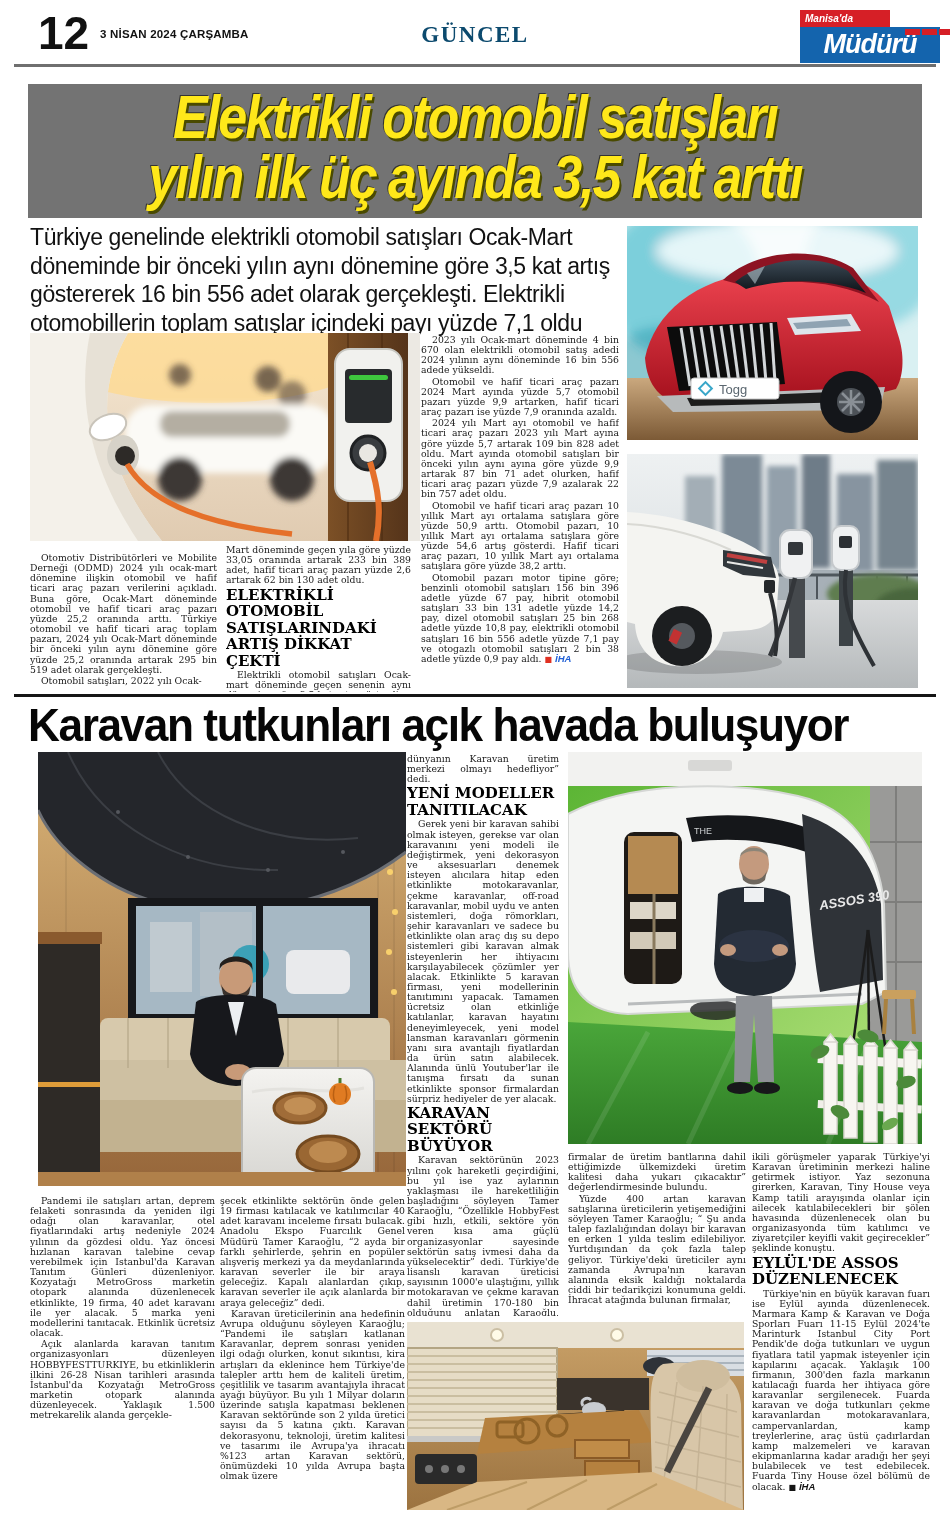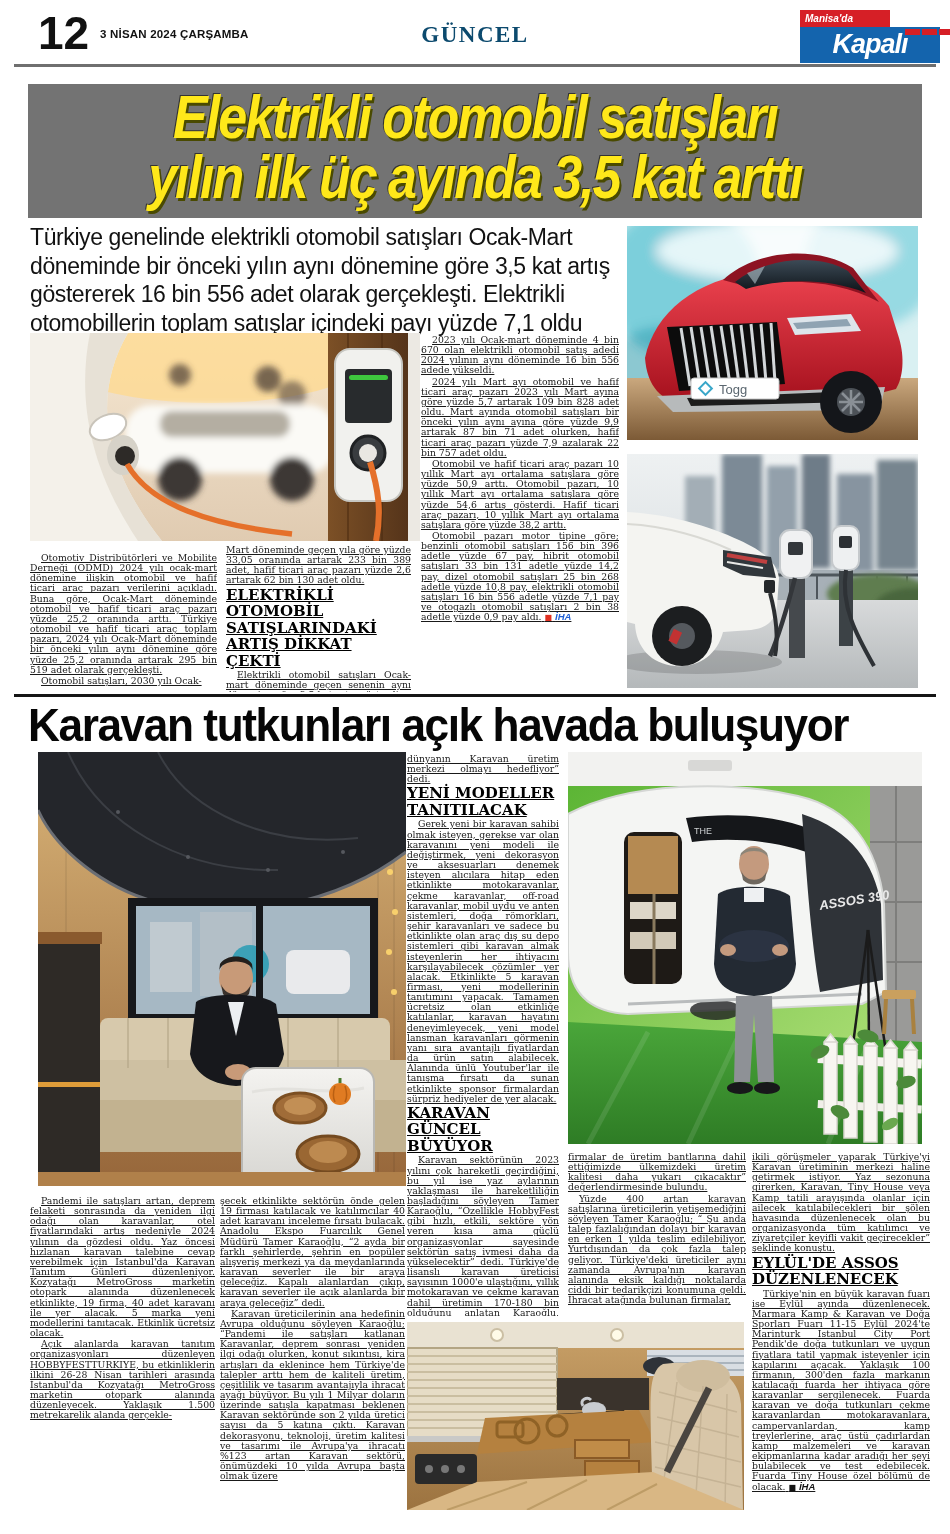--- a/index.html
+++ b/index.html
@@ -20,21 +20,21 @@
   .rule{background:#6f6f6f;height:3px;}
   .rule.dark{background:#151515;}
   
   .headbox{background:#737373;text-align:center;padding-top:3px;}
   .headbox .hl{display:inline-block;font-family:"Liberation Sans",sans-serif;font-weight:bold;font-style:italic;
                font-size:52px;line-height:60px;color:#ffe81a;letter-spacing:-2px;transform:scaleY(1.18);
                text-shadow:2px 2px 0 #4a4a00,-1px -1px 0 #333;white-space:nowrap;}
   .lead{font-family:"Liberation Sans",sans-serif;font-size:23px;line-height:28.5px;color:#121212;
         letter-spacing:-.4px;text-align:left;}
   .bodytext{font-size:9.3px;line-height:10.15px;text-align:justify;color:#191919;overflow:hidden;}
-  .bodytext p{margin:0 0 1px;text-indent:11px;text-decoration:underline;}
+  .bodytext p{margin:0 0 1px;text-indent:11px;}
   .bodytext p.cont{text-indent:0;}
   .subhead{font-weight:bold;font-size:15px;line-height:16.5px;text-indent:0 !important;margin:6px 0 4px;color:#000;text-align:left;}
   .agency-mark{white-space:nowrap;}
   .sq{font-style:normal;font-size:8px;}
   .sq.red{color:#e03022;} .sq.blk{color:#141414;}
   .iha{font-family:"Liberation Sans",sans-serif;font-weight:bold;font-style:italic;font-size:9.5px;}
   .iha.blue{color:#1f5fd6;} .iha.blk{color:#141414;}
   
   .khead{font-family:"Liberation Sans",sans-serif;font-weight:bold;font-size:47px;line-height:1;color:#060606;
          letter-spacing:-1.5px;white-space:nowrap;transform:scaleX(0.94);transform-origin:0 50%;}
@@ -44,21 +44,21 @@
 </head>
 <body>
 
 <div class="page">
 
   <div class="abs pagenum" style="left:38px;top:10px;">12</div>
   <div class="abs dateline" style="left:100px;top:28px;">3 NİSAN 2024 ÇARŞAMBA</div>
   <div class="abs section" style="left:0;top:22px;">GÜNCEL</div>
   <div class="abs logo" style="left:800px;top:10px;">
     <div class="red">Manisa'da</div>
-    <div class="blue">Kapalı</div>
+    <div class="blue">Müdürü</div>
     <div class="tags">
         <i></i>
         <i></i>
         <i></i>
       </div>
   </div>
   <div class="abs rule" style="left:14px;top:64px;width:922px;"></div>
 
   <div class="abs headbox" style="left:28px;top:84px;width:894px;height:131px;">
     <span class="hl">Elektrikli otomobil satışları</span><br>
@@ -234,29 +234,30 @@
         <circle cx="55" cy="182" r="13" fill="#55595e"></circle>
         <rect x="44" y="176" width="9" height="13" fill="#c23232" transform="rotate(25 48 182)"></rect>
         <rect x="137" y="126" width="11" height="13" rx="2" fill="#24272a"></rect>
         <path d="M143,139 C150,165 151,186 148,202" stroke="#2b2e31" stroke-width="4" fill="none"></path>
       </g>
     </svg>
   </div>
 
   <div class="abs bodytext" style="left:30px;top:553px;width:187px;height:139px;">
     <p>Otomotiv Distribütörleri ve Mobilite Derneği (ODMD) 2024 yılı ocak-mart dönemine ilişkin otomobil ve hafif ticari araç pazarı verilerini açıkladı. Buna göre, Ocak-Mart döneminde otomobil ve hafif ticari araç pazarı yüzde 25,2 oranında arttı. Türkiye otomobil ve hafif ticari araç toplam pazarı, 2024 yılı Ocak-Mart döneminde bir önceki yılın aynı dönemine göre yüzde 25,2 oranında artarak 295 bin 519 adet olarak gerçekleşti.</p>
-    <p>Otomobil satışları, 2030 yılı Ocak-</p>
+    <p>Otomobil satışları, 2022 yılı Ocak-</p>
   </div>
   <div class="abs bodytext" style="left:226px;top:545px;width:185px;height:147px;">
     <p class="cont">Mart döneminde geçen yıla göre yüzde 33,05 oranında artarak 233 bin 389 adet, hafif ticari araç pazarı yüzde 2,6 artarak 62 bin 130 adet oldu.</p>
     <p class="subhead">ELEKTRİKLİ OTOMOBİL SATIŞLARINDAKİ ARTIŞ DİKKAT ÇEKTİ</p>
     <p>Elektrikli otomobil satışları Ocak-mart döneminde geçen senenin aynı dönemine göre 3,5 kat artış gösterdi.</p>
   </div>
   <div class="abs bodytext" style="left:421px;top:335px;width:198px;height:356px;">
     <p>2023 yılı Ocak-mart döneminde 4 bin 670 olan elektrikli otomobil satış adedi 2024 yılının aynı döneminde 16 bin 556 adede yükseldi.</p>
+    <p>Otomobil ve hafif ticari araç pazarı 2024 Mart ayında yüzde 5,7 otomobil pazarı yüzde 9,9 artarken, hafif ticari araç pazarı ise yüzde 7,9 oranında azaldı.</p>
     <p>2024 yılı Mart ayı otomobil ve hafif ticari araç pazarı 2023 yılı Mart ayına göre yüzde 5,7 artarak 109 bin 828 adet oldu. Mart ayında otomobil satışları bir önceki yılın aynı ayına göre yüzde 9,9 artarak 87 bin 71 adet olurken, hafif ticari araç pazarı yüzde 7,9 azalarak 22 bin 757 adet oldu.</p>
     <p>Otomobil ve hafif ticari araç pazarı 10 yıllık Mart ayı ortalama satışlara göre yüzde 50,9 arttı. Otomobil pazarı, 10 yıllık Mart ayı ortalama satışlara göre yüzde 54,6 artış gösterdi. Hafif ticari araç pazarı, 10 yıllık Mart ayı ortalama satışlara göre yüzde 38,2 arttı.</p>
     <p><span>Otomobil pazarı motor tipine göre; benzinli otomobil satışları 156 bin 396 adetle yüzde 67 pay, hibrit otomobil satışları 33 bin 131 adetle yüzde 14,2 pay, dizel otomobil satışları 25 bin 268 adetle yüzde 10,8 pay, elektrikli otomobil satışları 16 bin 556 adetle yüzde 7,1 pay ve otogazlı otomobil satışları 2 bin 38 adetle yüzde 0,9 pay aldı.</span>
       <span class="agency-mark"><span class="sq red">■</span> <span class="iha blue">İHA</span></span>
     </p>
   </div>
 
   <div class="abs rule dark" style="left:14px;top:694px;width:922px;"></div>
 
   <div class="abs khead" style="left:28px;top:701px;">Karavan tutkunları açık havada buluşuyor</div>
@@ -341,21 +342,21 @@
           <circle cx="356" cy="240" r="3"></circle>
       </g>
       <rect y="420" width="368" height="14" fill="#b0804a"></rect>
     </svg>
   </div>
 
   <div class="abs bodytext" style="left:407px;top:754px;width:152px;height:562px;">
     <p class="cont">dünyanın Karavan üretim merkezi olmayı hedefliyor” dedi.</p>
     <p class="subhead">YENİ MODELLER TANITILACAK</p>
     <p>Gerek yeni bir karavan sahibi olmak isteyen, gerekse var olan karavanını yeni modeli ile değiştirmek, yeni dekorasyon ve aksesuarları denemek isteyen alıcılara hitap eden etkinlikte motokaravanlar, çekme karavanlar, off-road karavanlar, mobil uydu ve anten sistemleri, doğa römorkları, şehir karavanları ve sadece bu etkinlikte olan araç dış su depo sistemleri gibi karavan almak isteyenlerin her ihtiyacını karşılayabilecek çözümler yer alacak. Etkinlikte 5 karavan firması, yeni modellerinin tanıtımını yapacak. Tamamen ücretsiz olan etkinliğe katılanlar, karavan hayatını deneyimleyecek, yeni model lansman karavanları görmenin yanı sıra avantajlı fiyatlardan da ürün satın alabilecek. Alanında ünlü Youtuber'lar ile tanışma fırsatı da sunan etkinlikte sponsor firmalardan sürpriz hediyeler de yer alacak.</p>
-    <p class="subhead">KARAVAN GÜNCEL BÜYÜYOR</p>
+    <p class="subhead">KARAVAN SEKTÖRÜ BÜYÜYOR</p>
     <p>Karavan sektörünün 2023 yılını çok hareketli geçirdiğini, bu yıl ise yaz aylarının yaklaşması ile hareketliliğin başladığını söyleyen Tamer Karaoğlu, “Özellikle HobbyFest gibi hızlı, etkili, sektöre yön veren kısa ama güçlü organizasyonlar sayesinde sektörün satış ivmesi daha da yükselecektir” dedi. Türkiye'de lisanslı karavan üreticisi sayısının 1000'e ulaştığını, yıllık motokaravan ve çekme karavan dahil üretimin 170-180 bin olduğunu anlatan Karaoğlu, “Sektörün en önemli sorunu nitelikli personel sorunudur. Üreticilerimizin okullar ile işbirlikleri yaparak sektöre nitelikli çalışanları dahil etmeleri gerekmektedir. Genç-</p>
   </div>
 
   <div class="abs photo" style="left:568px;top:752px;width:354px;height:392px;">
     <svg viewBox="0 0 354 392">
       <defs>
         <linearGradient id="greenw" x1="0" y1="0" x2="1" y2="1">
             <stop offset="0" stop-color="#5cb535"></stop>
             <stop offset="1" stop-color="#a8dc72"></stop>
           </linearGradient>

